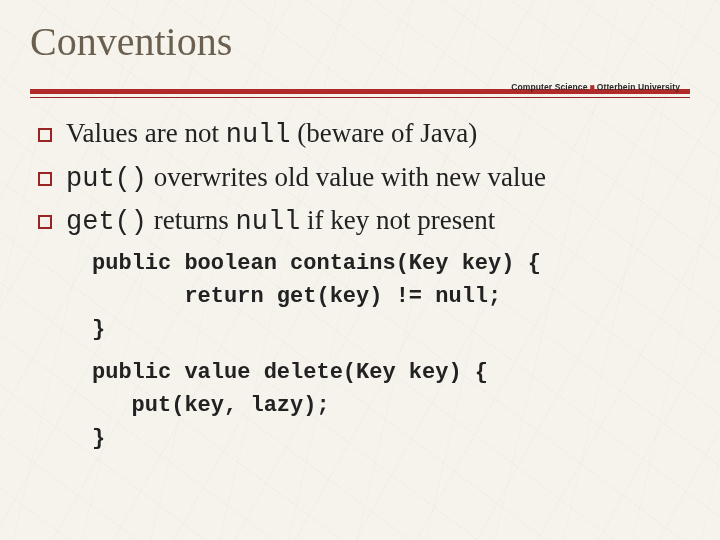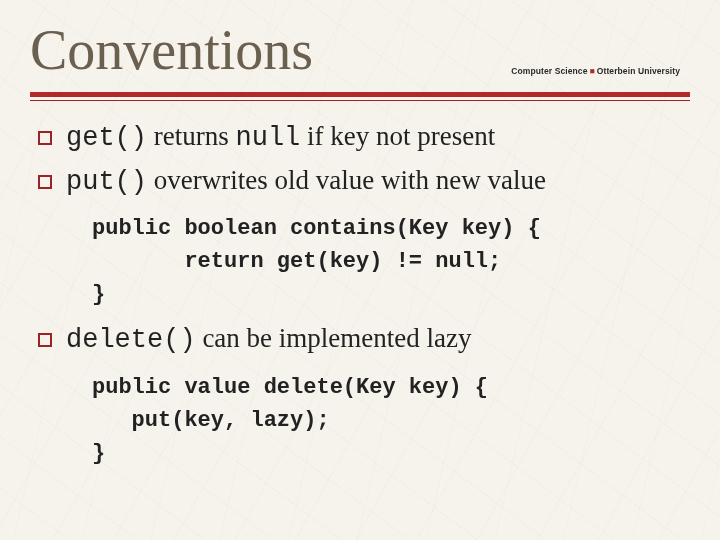--- a/index.html
+++ b/index.html
@@ -22,42 +22,42 @@
       repeating-linear-gradient(103deg, rgba(0,0,0,0.015) 0 1px, transparent 1px 67px);
     pointer-events: none;
   }
   .slide {
     position: relative;
     padding: 18px 30px 10px 30px;
     width: 100%;
     height: 100%;
   }
   .title {
-    font-size: 56px;
+    font-size: 40px;
     color: #6b5f4f;
     font-weight: normal;
-    margin-bottom: 10px;
+    margin-bottom: 24px;
     font-family: Georgia, serif;
   }
   .rule-wrap { position: relative; margin-bottom: 18px; }
   .rule-top {
     height: 5px;
     background: #b02a2a;
     width: 100%;
   }
   .rule-bottom {
     height: 1px;
     background: #9a2424;
     width: 100%;
     margin-top: 3px;
   }
   .affil {
     position: absolute;
     right: 40px;
-    top: 66px;
+    top: 82px;
     font-size: 8.5px;
     font-weight: bold;
     color: #2a2a2a;
     font-family: Verdana, Arial, sans-serif;
     letter-spacing: 0.1px;
   }
   .affil .dot { color: #b02a2a; margin: 0 2px; }
   .content { margin-top: 6px; }
   .bullet {
     display: flex;
@@ -75,21 +75,21 @@
     margin-right: 14px;
     margin-top: 9px;
   }
   .bullet .text { flex: 1; }
   .mono { font-family: "Courier New", Courier, monospace; }
   .codeblock {
     font-family: "Courier New", Courier, monospace;
     font-weight: bold;
     font-size: 22px;
     color: #222;
-    margin: 12px 0 10px 62px;
+    margin: 0 0 10px 62px;
     line-height: 1.5;
     white-space: pre;
   }
 </style>
 </head>
 <body>
 
 <div class="slide">
   <div class="title">Conventions</div>
 
@@ -97,45 +97,45 @@
     <div class="rule-top"></div>
     <div class="rule-bottom"></div>
   </div>
 
   <div class="affil">
     <span>Computer Science</span><span class="dot">■</span><span>Otterbein University</span>
   </div>
 
   <div class="content">
 
-
     <div class="bullet">
       <span class="marker"></span>
       <span class="text">
-        <span class="mono">get()</span><span> returns </span><span class="mono">null</span><span> if key not present</span>
+        <span>Values are not </span><span class="mono">null</span><span> (beware of Java)</span>
       </span>
     </div>
 
     <div class="bullet">
       <span class="marker"></span>
       <span class="text">
         <span class="mono">put()</span><span> overwrites old value with new value</span>
       </span>
     </div>
 
+    <div class="bullet">
+      <span class="marker"></span>
+      <span class="text">
+        <span class="mono">get()</span><span> returns </span><span class="mono">null</span><span> if key not present</span>
+      </span>
+    </div>
+
 
     <div class="codeblock"><span>public boolean contains(Key key) {</span>
 <span>       return get(key) != null;</span>
 <span>}</span></div>
 
-    <div class="bullet">
-      <span class="marker"></span>
-      <span class="text">
-        <span class="mono">delete()</span><span> can be implemented lazy</span>
-      </span>
-    </div>
 
     <div class="codeblock"><span>public value delete(Key key) {</span>
 <span>   put(key, lazy);</span>
 <span>}</span></div>
 
   </div>
 </div>
 
 </body></html>

